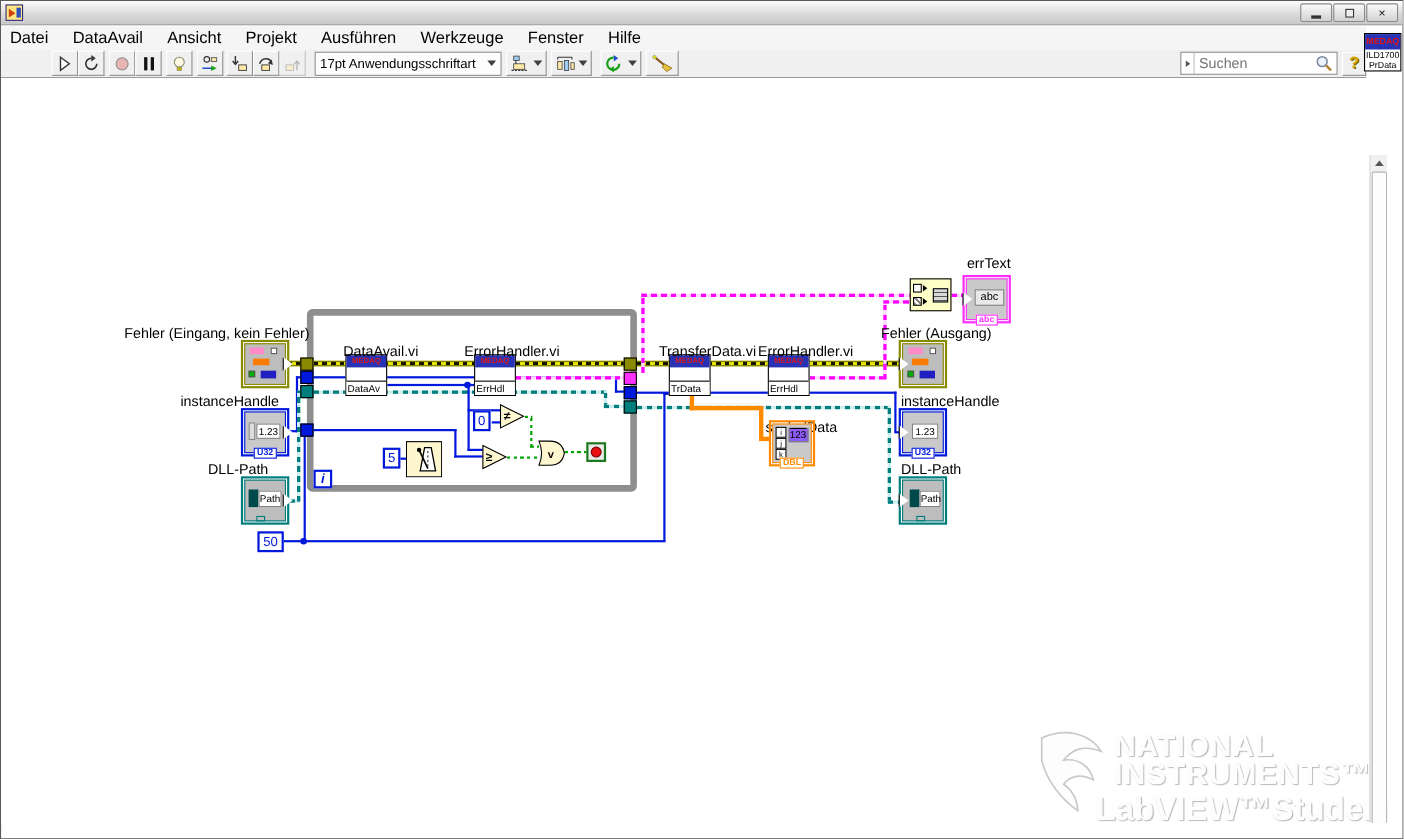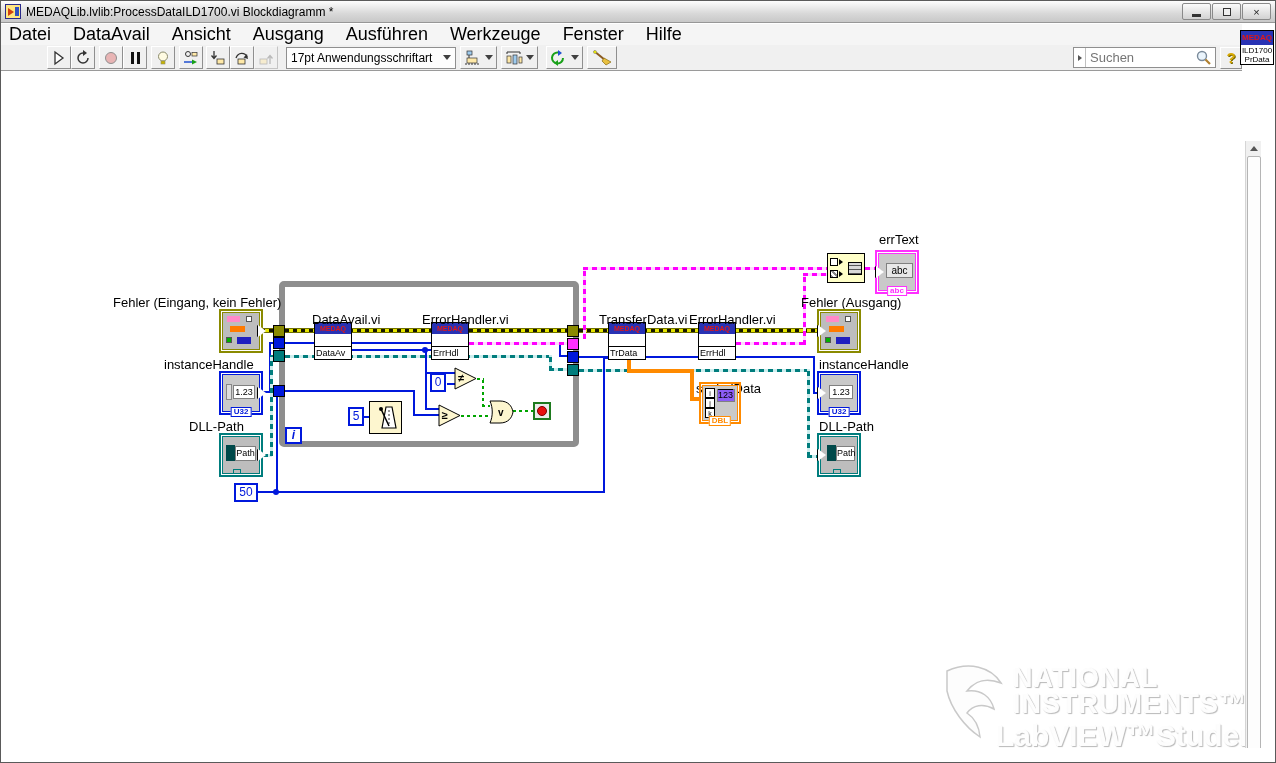--- a/index.html
+++ b/index.html
@@ -16,21 +16,21 @@
   .app-icon:after { content:""; position:absolute; right:1px; top:2px; width:4px; height:9px; background:#3050c0; }
   .titletext { font-size:12px; color:#000; }
   .winbtns { position:absolute; right:4px; top:2px; display:flex; gap:1px; }
   .winbtn { width:29px; height:17px; background:linear-gradient(#fbfbfb,#d2d2d2); border:1px solid #8a8a8a;
     border-radius:2px; display:flex; align-items:center; justify-content:center; font-size:11px; color:#222; }
   .glyph-min { width:9px; height:3px; background:#333; margin-top:7px; }
   .glyph-rest { width:8px; height:8px; border:1.5px solid #333; background:#eee; }
 
   
   .menubar { position:absolute; left:0; top:23px; width:1241px; height:21px; background:#f5f5f5;
-    display:flex; align-items:center; gap:0; font-size:18px; color:#000; }
+    display:flex; align-items:center; gap:0; font-size:15px; color:#000; }
   .menu-item { padding:2px 11px; }
   .menu-item:first-child { padding-left:8px; }
 
   
   .toolbar { position:absolute; left:0; top:44px; width:1241px; height:26px; background:#f0f0f0;
     border-bottom:1px solid #9a9a9a; display:flex; align-items:center; }
   .tbtn { width:24px; height:23px; border:1px solid; border-color:#fff #8f8f8f #8f8f8f #fff; background:#f0f0f0;
     display:flex; align-items:center; justify-content:center; margin-right:0px; }
   .tgap { width:4px; } .tgap2 { width:3px; }
   .fontbox { height:22px; width:170px; border:1px solid #8f8f8f; background:#fdfdfd; display:flex;
@@ -131,39 +131,38 @@
   .grip { position:absolute; left:620px; top:3px; width:10px; height:8px;
     background:repeating-linear-gradient(90deg,#999 0 1px,transparent 1px 4px); }
 </style>
 </head>
 <body>
 
 <div id="win">
 
   <div class="titlebar">
     <span class="app-icon"></span>
-    <span class="titletext">MEDAQLib.lvlib:ProcessDataILD1700.vi Blockdiagramm *</span>
     <span class="winbtns">
       <span class="winbtn">
           <span class="glyph-min"></span>
         </span>
       <span class="winbtn">
           <span class="glyph-rest"></span>
         </span>
       <span class="winbtn">
           <span>×</span>
         </span>
     </span>
   </div>
 
   <div class="menubar">
     <span class="menu-item">Datei</span>
     <span class="menu-item">DataAvail</span>
     <span class="menu-item">Ansicht</span>
-    <span class="menu-item">Ausgang</span>
+    <span class="menu-item">Projekt</span>
     <span class="menu-item">Ausführen</span>
     <span class="menu-item">Werkzeuge</span>
     <span class="menu-item">Fenster</span>
     <span class="menu-item">Hilfe</span>
   </div>
 
   <div class="toolbar">
     <span style="width:46px"></span>
     <span class="tbtn">
       <svg width="16" height="16" viewBox="0 0 16 16">

